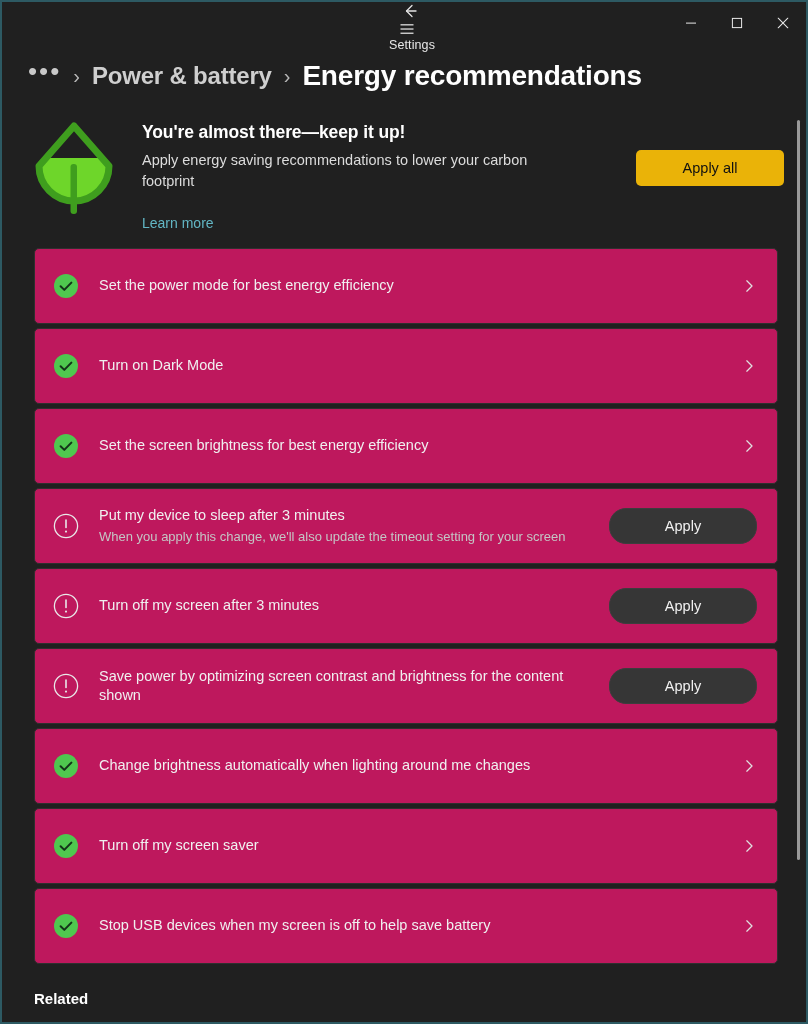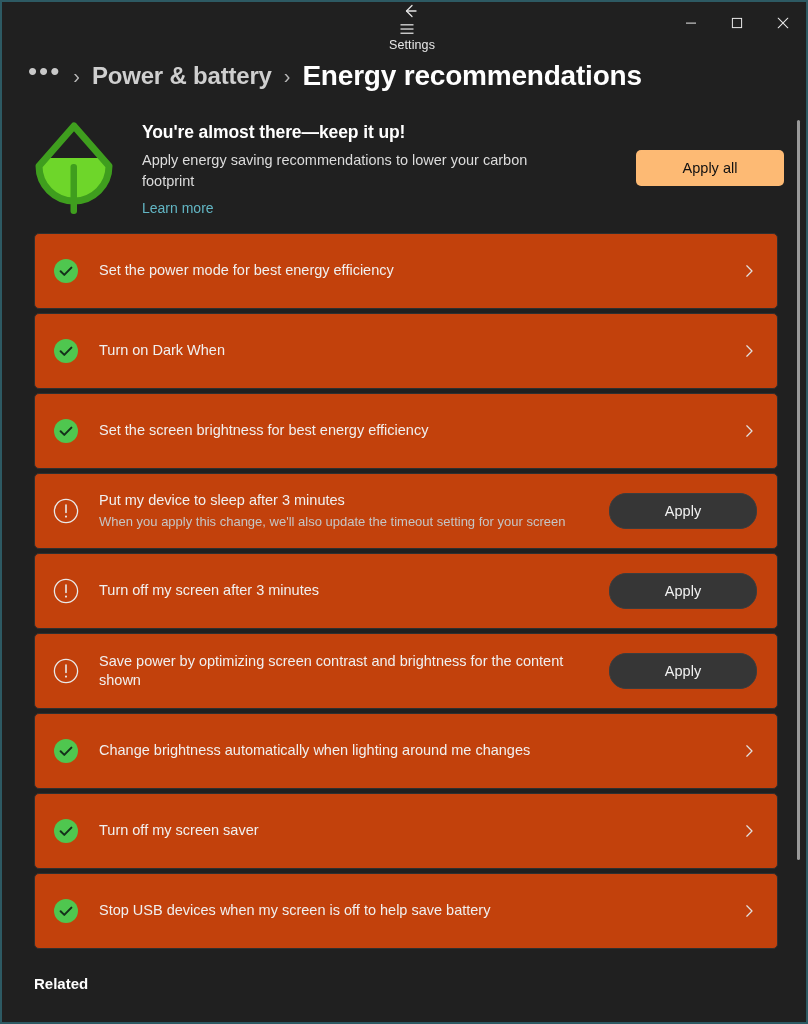--- a/index.html
+++ b/index.html
@@ -125,50 +125,50 @@
   }
   #hero-sub {
     color: #dcdcdc;
     font-size: 14.5px;
     margin-top: 7px;
     line-height: 1.42;
     max-width: 420px;
   }
   #learn-more {
     display: inline-block;
-    margin-top: 9px;
+    margin-top: 24px;
     font-size: 14px;
     color: #62b6c4;
     cursor: pointer;
   }
   #apply-all-btn {
     flex: 0 0 auto;
     align-self: flex-start;
     margin-top: 34px;
-    background: #fdba74;
+    background: #eab308;
     color: #111111;
     border: none;
     border-radius: 5px;
     height: 36px;
     min-width: 148px;
     padding: 0 22px;
     font-family: "Liberation Sans", sans-serif;
     font-size: 14.5px;
     cursor: pointer;
   }
 
   
   #rec-list {
     padding: 0 28px 0 32px;
     display: flex;
     flex-direction: column;
     gap: 4px;
   }
   .rec-row {
-    background: #c2410c;
+    background: #be185d;
     border: 1px solid #2f2f2f;
     border-radius: 5px;
     display: flex;
     align-items: center;
     padding: 12px 14px 12px 16px;
     min-height: 76px;
     gap: 18px;
     cursor: pointer;
   }
   .rec-icon {
@@ -336,21 +336,21 @@
           </div>
         </div>
         <div class="rec-row">
           <div class="rec-icon">
             <svg width="26" height="26" viewBox="0 0 26 26">
               <circle cx="13" cy="13" r="12" fill="#4fc74f"></circle>
               <path d="M7.6 13.3L11.3 16.9L18.4 9.6" stroke="#14321a" stroke-width="2" fill="none" stroke-linecap="round" stroke-linejoin="round"></path>
             </svg>
           </div>
           <div class="rec-body">
-            <div class="rec-title">Turn on Dark When</div>
+            <div class="rec-title">Turn on Dark Mode</div>
           </div>
           <div class="rec-chevron">
             <svg width="16" height="16" viewBox="0 0 16 16" fill="none">
               <path d="M5.8 2.8L11 8L5.8 13.2" stroke="#e0e0e0" stroke-width="1.25" stroke-linecap="round" stroke-linejoin="round"></path>
             </svg>
           </div>
         </div>
         <div class="rec-row">
           <div class="rec-icon">
             <svg width="26" height="26" viewBox="0 0 26 26">

